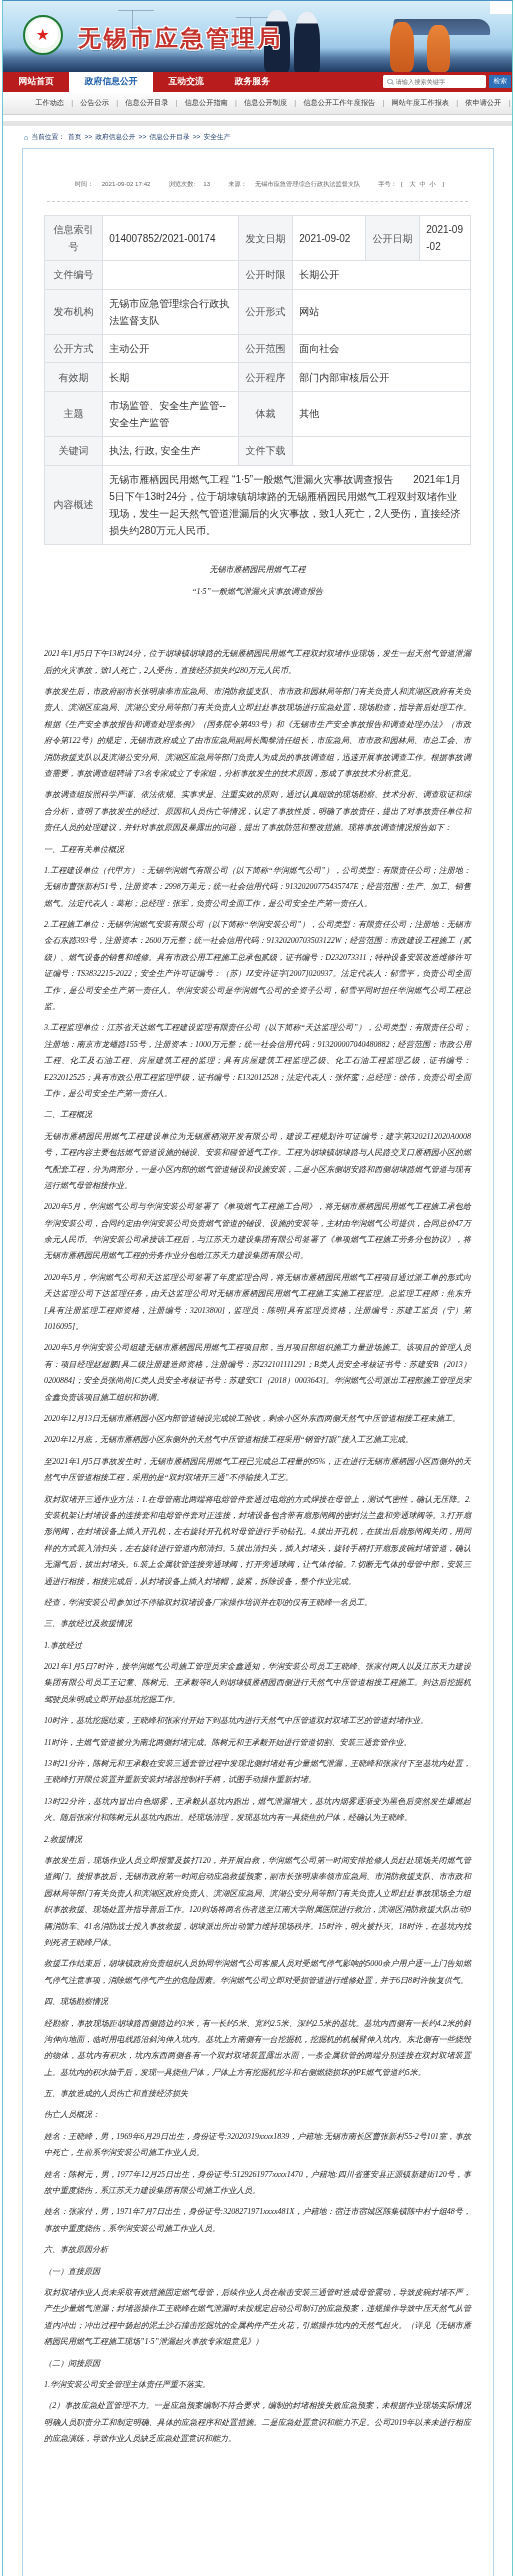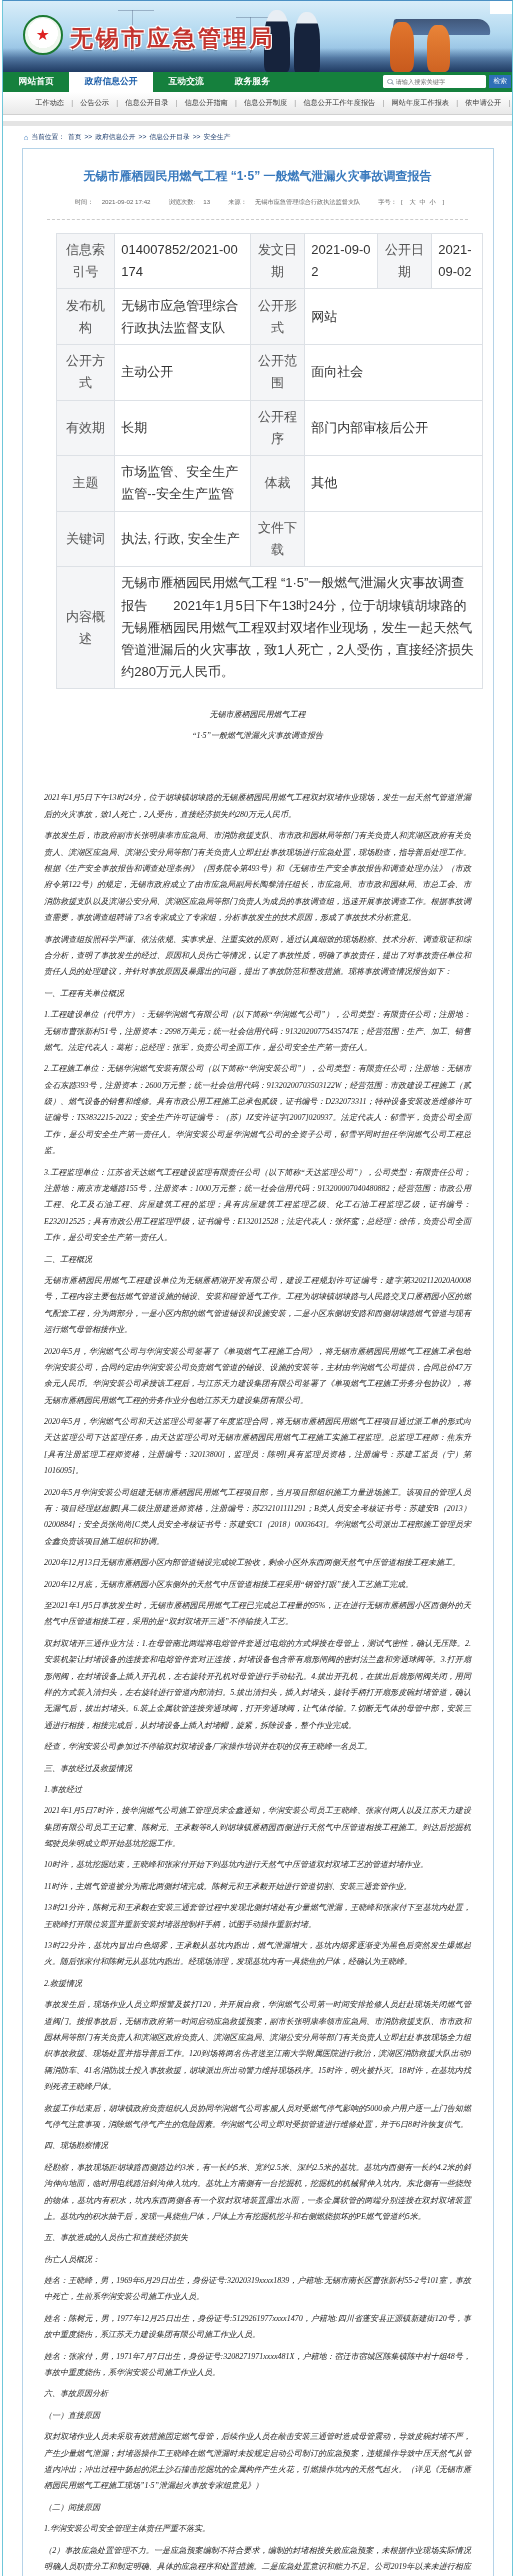--- a/index.html
+++ b/index.html
@@ -14,35 +14,35 @@
     background:linear-gradient(180deg,#d8edf9 0%,#b3d9f0 45%,#8fbce0 78%,#5c85b4 100%); }
   .banner .skyline { position:absolute; left:0; right:0; bottom:0; height:24px;
     background:linear-gradient(180deg,rgba(42,74,120,0) 0%,rgba(42,74,120,.55) 40%,rgba(23,48,86,.85) 100%); }
   .banner .crane { position:absolute; left:129px; top:9.3px; width:1px; height:36px; background:rgba(90,110,140,.45); }
   .banner .crane:before { content:""; position:absolute; top:0; left:-14.4px; width:36px; height:1px; background:rgba(90,110,140,.45); }
   .crane2 { left:247px !important; top:15.5px !important; }
   .emblem { position:absolute; left:19.6px; top:14.4px; width:40px; height:40px; border-radius:50%;
     background:radial-gradient(circle at 50% 45%,#fff 0 55%,#eef6ee 56% 100%);
     border:2.1px solid #1d7a33; display:flex; align-items:center; justify-content:center; }
   .emblem .star { color:#d22; font-size:15.5px; }
-  .banner-title { position:absolute; left:67px; top:21.6px; font-size:23px; font-weight:bold;
+  .banner-title { position:absolute; left:75px; top:21.6px; font-size:23px; font-weight:bold;
     letter-spacing:2.6px; color:#c3342e;
     text-shadow:1px 1px 0 #fff,-1px -1px 0 #fff,1px -1px 0 #fff,-1px 1px 0 #fff,0 1.5px 1px rgba(0,0,0,.25); }
   .worker { position:absolute; border-radius:40% 40% 20% 20%; filter:blur(0.5px); }
   .w1 { right:98px; top:20.6px; width:24px; height:50px; background:linear-gradient(180deg,#e2762d,#c85a1d); }
   .w2 { right:62px; top:24px; width:23px; height:47px; background:linear-gradient(180deg,#e98438,#cf6322); }
   .officer { position:absolute; right:222px; top:9.3px; width:26px; height:62px;
     background:linear-gradient(180deg,#e8eef4 0 18%,#16233c 19% 100%); border-radius:45% 45% 12% 12%; }
   .officer.o2 { right:192px; top:11.3px; }
   .roof { position:absolute; right:20.6px; top:17.5px; width:98px; height:15.5px;
     background:linear-gradient(180deg,#20355c,#3c5b8c); border-radius:4.1px 26px 2.1px 2.1px; transform:skewX(-8deg); opacity:.8; }
   .top-notch { position:absolute; right:0; top:0; width:21.6px; height:13.4px; background:#fff; }
 
   
-  .nav { height:19.6px; background:#15803d; display:flex; align-items:stretch; position:relative; }
+  .nav { height:19.6px; background:#b91c1c; display:flex; align-items:stretch; position:relative; }
   .nav-item { color:#fff; font-size:8.8px; font-weight:bold; padding:0 15.5px; display:flex; align-items:center; cursor:pointer; }
   .nav-item.active { background:#fff; color:#185ba7; }
   .nav-search { margin-left:auto; display:flex; align-items:center; gap:3.1px; padding-right:1px; }
   .search-box { display:flex; align-items:center; background:#fff; border-radius:1.5px; height:13.4px; width:103px; padding:0 4.1px; }
   .mag { width:5.2px; height:5.2px; border:1px solid #9aa7b5; border-radius:50%; position:relative; margin-right:3.1px; }
   .mag:after { content:""; position:absolute; width:3.1px; height:1px; background:#9aa7b5; transform:rotate(45deg); right:-2.6px; bottom:-1px; }
   .search-box input { border:0; outline:0; font-size:6.2px; width:77px; color:#444; }
   .btn-search { background:#2e6fb7; color:#fff; font-size:6.7px; height:13.4px; padding:0 4.1px; border:0; cursor:pointer; }
 
   
@@ -63,21 +63,21 @@
   .content-box { width:472px; margin:1px auto 0; border:0.5px solid #b5d3e8; background:#fff;
     padding:17.5px 21.6px 20.6px; flex:1; }
   .art-title { text-align:center; color:#3879bd; font-size:12px; font-weight:bold; line-height:1.5;
     padding:0 20.6px; }
   .art-meta { text-align:center; color:#666; font-size:6.2px; margin-top:13.4px; }
   .art-meta span { margin:0 4.1px; }
   .fs-link { cursor:pointer; margin:0 1px !important; }
   .dash { border-top:0.5px dashed #ccc; margin:11.3px 3.1px 13.4px; }
 
   
-  table.info { width:100%; border-collapse:collapse; font-size:13px; table-layout:fixed;margin-left:12px; }
+  table.info { width:100%; border-collapse:collapse; font-size:10px; table-layout:fixed; }
   table.info td { border:0.5px solid #dde1e6; padding:5.2px 6.2px; line-height:1.7; word-break:break-all; }
   td.lbl { background:#f4f5f7; color:#555; text-align:center; width:57px; }
   td.val { color:#333; }
   col.c1{width:58px;} col.c2{width:136px;} col.c3{width:54px;} col.c4{width:73px;} col.c5{width:54px;} col.c6{width:auto;}
 
   
   .art-body { margin-top:17.5px; font-family:"Liberation Serif","DejaVu Serif",serif;
     font-size:8px; color:#222; line-height:2.05; }
   .art-body .blk { margin:5px 0; text-align:justify;font-style:italic; }
   .art-body .c { text-align:center; }
@@ -148,21 +148,20 @@
         <span class="bc-sep">&gt;&gt;</span>
         <span class="crumb">政府信息公开</span>
         <span class="bc-sep">&gt;&gt;</span>
         <span class="crumb">信息公开目录</span>
         <span class="bc-sep">&gt;&gt;</span>
         <span class="crumb">安全生产</span>
       </span>
   </div>
 
   <div class="content-box">
-    <div class="art-title">无锡市雁栖园民用燃气工程 “1·5” 一般燃气泄漏火灾事故调查报告</div>
 
     <div class="art-meta">
       <span><span>时间：</span><span>2021-09-02 17:42</span></span>
       <span><span>浏览次数:</span><span>13</span></span>
       <span><span>来源：</span><span>无锡市应急管理综合行政执法监督支队</span></span>
       <span><span>字号：</span>[<span id="fs-links"><span class="fs-link"> 大 </span><span class="fs-link"> 中 </span><span class="fs-link"> 小 </span></span>]</span>
     </div>
 
     <div class="dash"></div>
 
@@ -176,20 +175,26 @@
           <col class="c6">
         </colgroup>
       <tbody id="info-rows">
           <tr>
             <td class="lbl">信息索引号</td>
             <td class="val">014007852/2021-00174</td>
             <td class="lbl">发文日期</td>
             <td class="val">2021-09-02</td>
             <td class="lbl">公开日期</td>
             <td class="val">2021-09-02</td>
+          </tr>
+          <tr>
+            <td class="lbl">文件编号</td>
+            <td class="val"></td>
+            <td class="lbl">公开时限</td>
+            <td class="val" colspan="3">长期公开</td>
           </tr>
           <tr>
             <td class="lbl">发布机构</td>
             <td class="val">无锡市应急管理综合行政执法监督支队</td>
             <td class="lbl">公开形式</td>
             <td class="val" colspan="3">网站</td>
           </tr>
           <tr>
             <td class="lbl">公开方式</td>
             <td class="val">主动公开</td>

